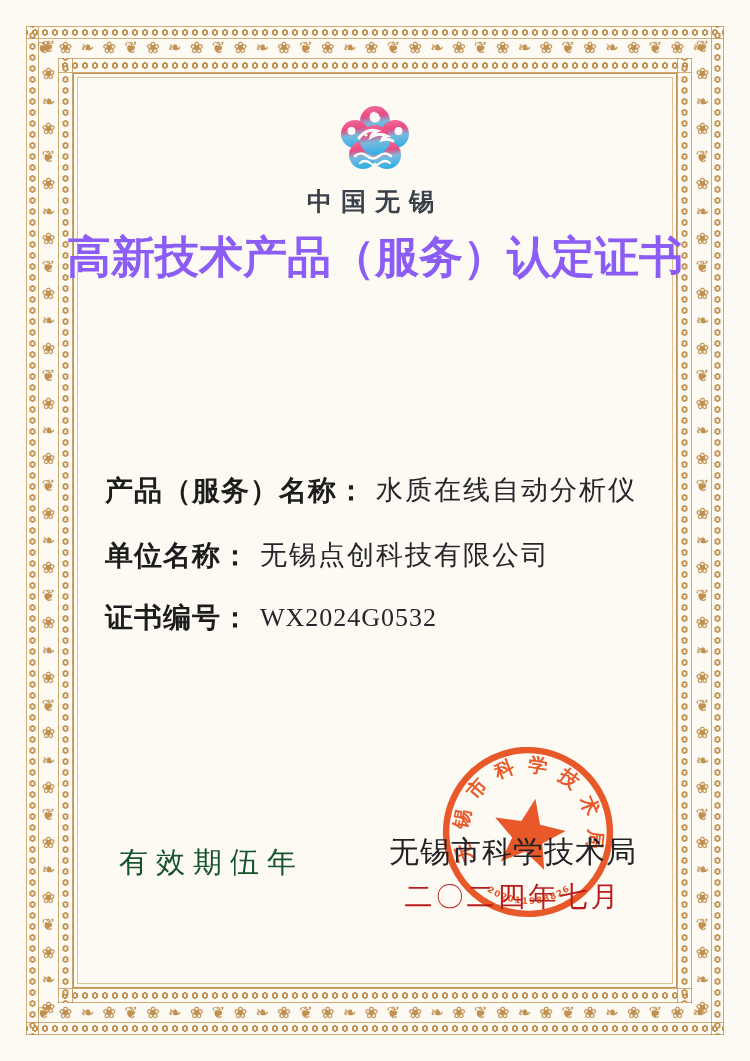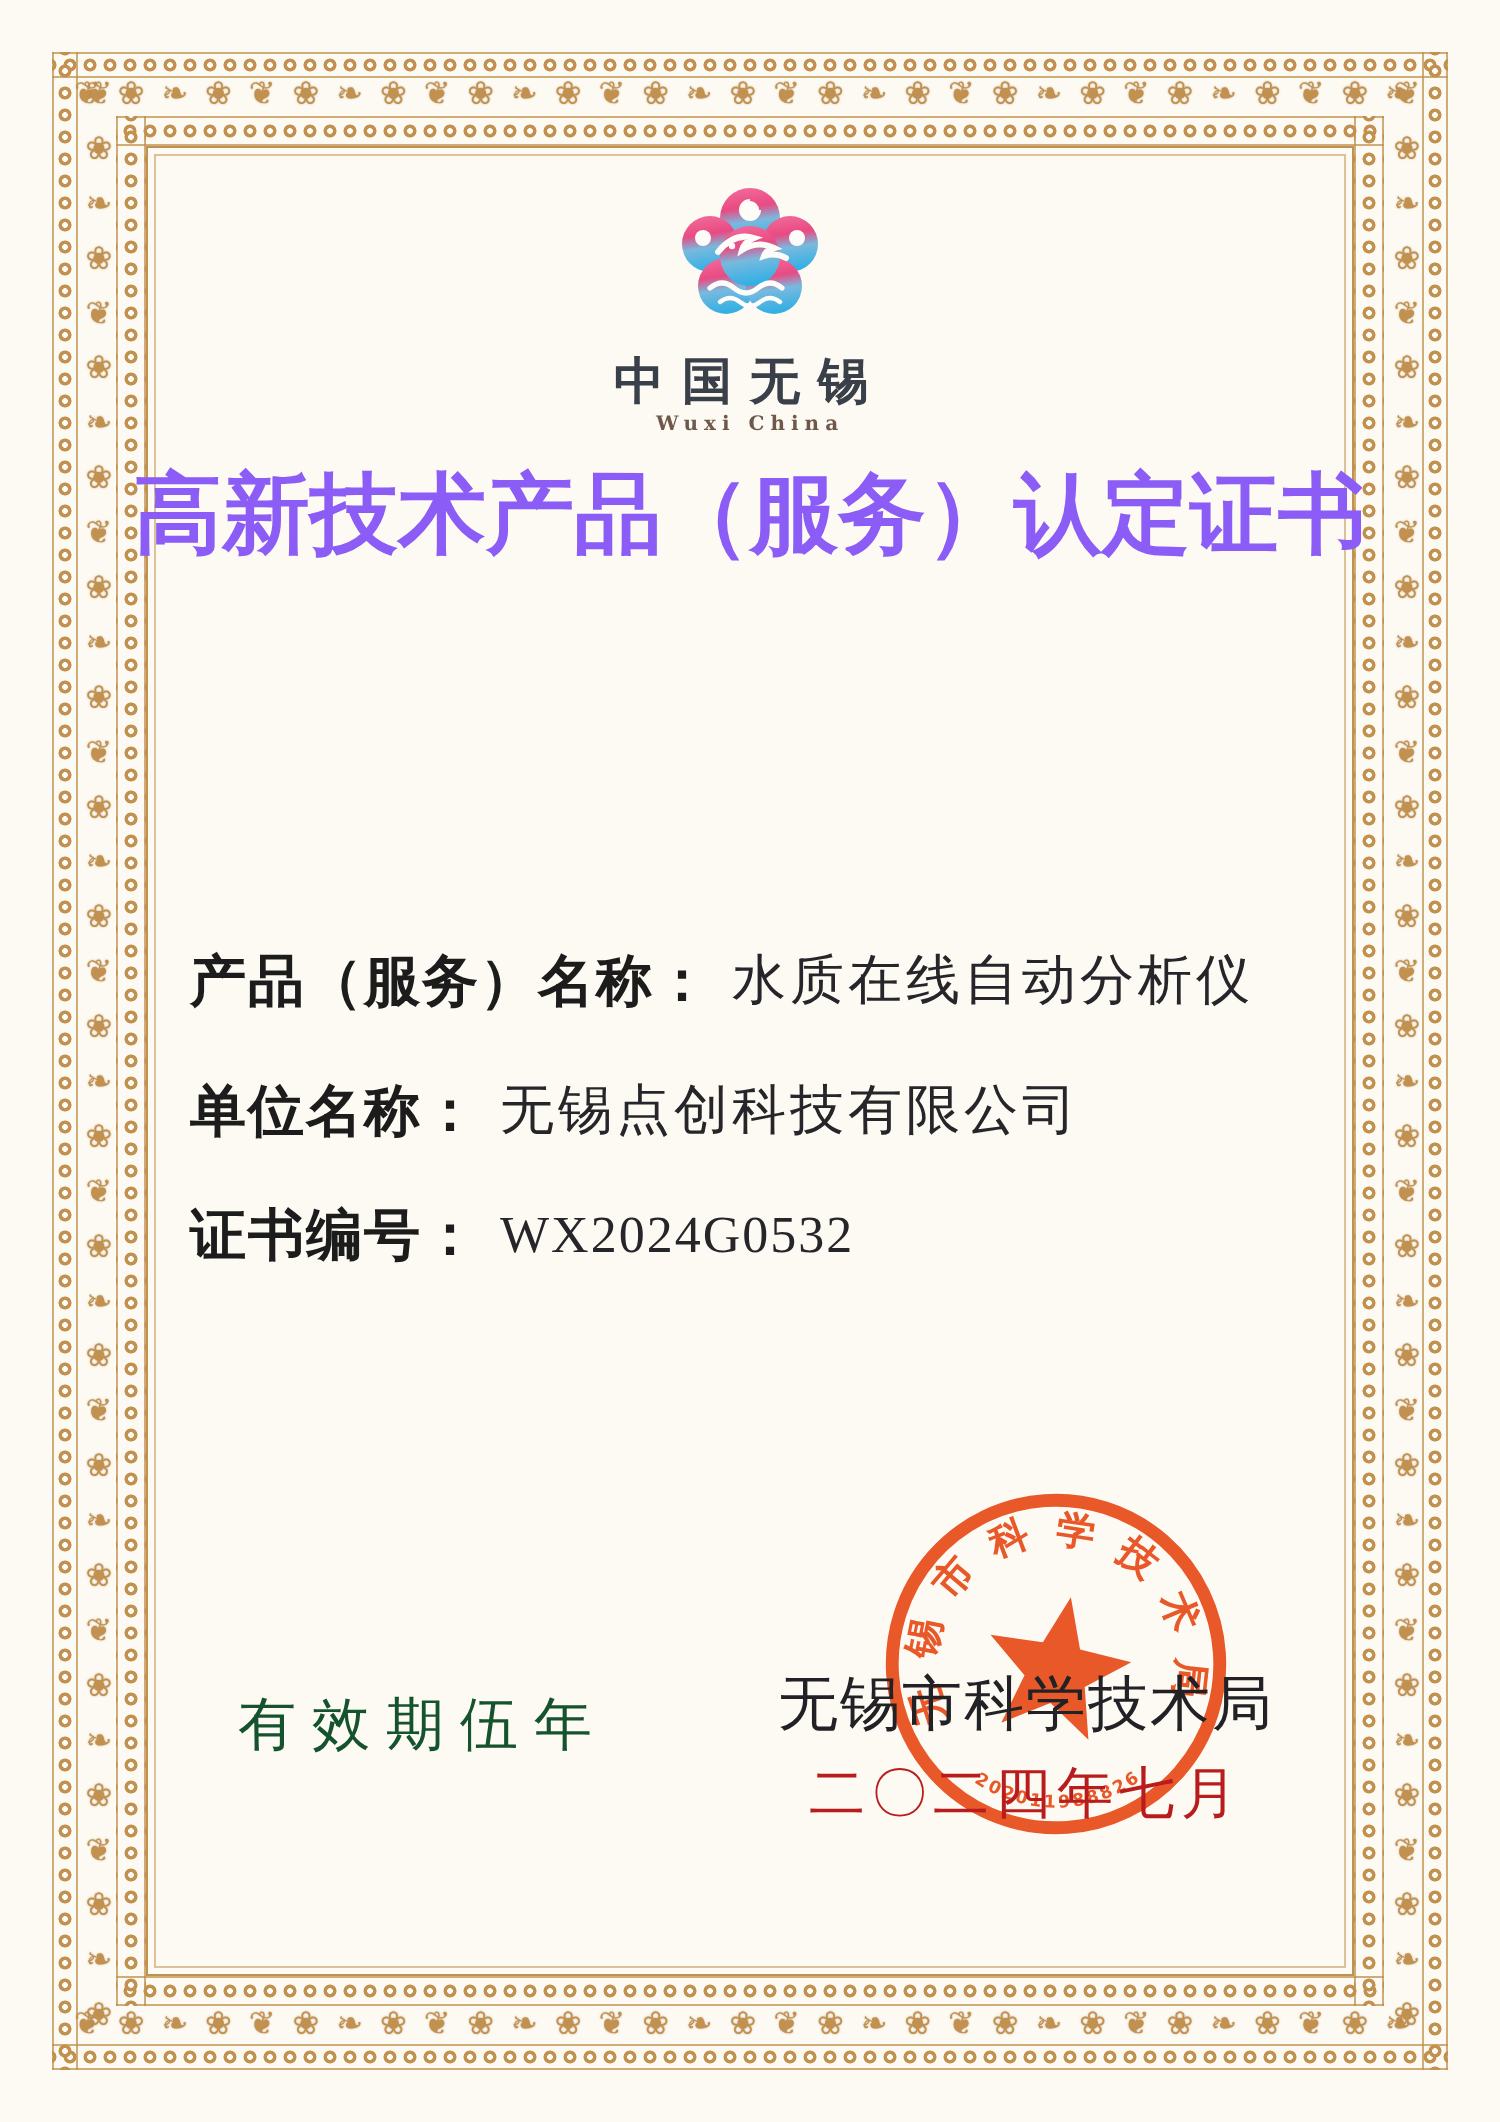--- a/index.html
+++ b/index.html
@@ -58,21 +58,21 @@
   .flor.top{left:11px;right:11px;top:12px;height:20px;}
   .flor.bottom{left:11px;right:11px;bottom:12px;height:20px;}
   .flor.left,.flor.right{top:11px;bottom:11px;width:20px;writing-mode:vertical-rl;}
   .flor.left{left:12px;}
   .flor.right{right:12px;}
 
   .inner-line-1{position:absolute;inset:73px;border:1px solid var(--gold);}
   .inner-line-2{position:absolute;inset:77px;border:1px solid rgba(194,145,79,.55);}
 
   
-  .logo-block{position:absolute;left:0;right:0;top:92px;text-align:center;}
+  .logo-block{position:absolute;left:0;right:0;top:104px;text-align:center;}
   .logo-cn{
     margin-top:3px;
     font-family:"DejaVu Serif","Liberation Serif",serif;
     font-size:25px;letter-spacing:9px;color:#3a4049;font-weight:bold;
   }
   .logo-en{
     margin-top:0px;
     font-family:"DejaVu Serif","Liberation Serif",serif;
     font-size:10px;letter-spacing:3px;color:#6f584a;font-weight:bold;
   }
@@ -82,21 +82,21 @@
     position:absolute;left:0;right:0;top:228px;
     text-align:center;
     font-family:"DejaVu Serif","Liberation Serif",serif;
     font-weight:900;
     font-size:44px;
     letter-spacing:0px;
     color:#8b5cf6;
   }
 
   
-  .field-row{position:absolute;left:95px;white-space:nowrap;}
+  .field-row{position:absolute;left:105px;white-space:nowrap;}
   .field-row.r0{top:472px;}
   .field-row.r1{top:537px;}
   .field-row.r2{top:599px;}
   .field-label{
     display:inline-block;
     font-family:"Liberation Sans","DejaVu Sans",sans-serif;
     font-weight:bold;font-size:28px;color:var(--ink);
     letter-spacing:1px;
   }
   .field-value{
@@ -181,21 +181,20 @@
         <circle cx="73.5" cy="27" r="4" fill="#fdfcf8"></circle>
 
         <path d="M34 34 q8 -10 18 -7 q-5 2 -6 6 q8 -5 16 -1 q-4 1 -5 4 q6 -2 11 1" fill="none" stroke="#fdfcf8" stroke-width="3" stroke-linecap="round"></path>
         <circle cx="41" cy="31" r="1.6" fill="#fdfcf8"></circle>
 
         <path d="M30 52 q6 -5 12 0 q6 5 12 0 q6 -5 12 0" fill="none" stroke="#fdfcf8" stroke-width="2.6" stroke-linecap="round"></path>
         <path d="M35 59 q5 -4 10 0 q5 4 10 0 q5 -4 10 0" fill="none" stroke="#fdfcf8" stroke-width="2.2" stroke-linecap="round"></path>
       </g>
     </svg>
     <div class="logo-cn">中国无锡</div>
-    <div class="logo-en">Wuxi China</div>
   </div>
 
   <div class="cert-title">高新技术产品（服务）认定证书</div>
 
   <div class="field-row r0">
     <span class="field-label">产品（服务）名称：</span><span class="field-value">水质在线自动分析仪</span>
   </div>
   <div class="field-row r1">
     <span class="field-label">单位名称：</span><span class="field-value">无锡点创科技有限公司</span>
   </div>

